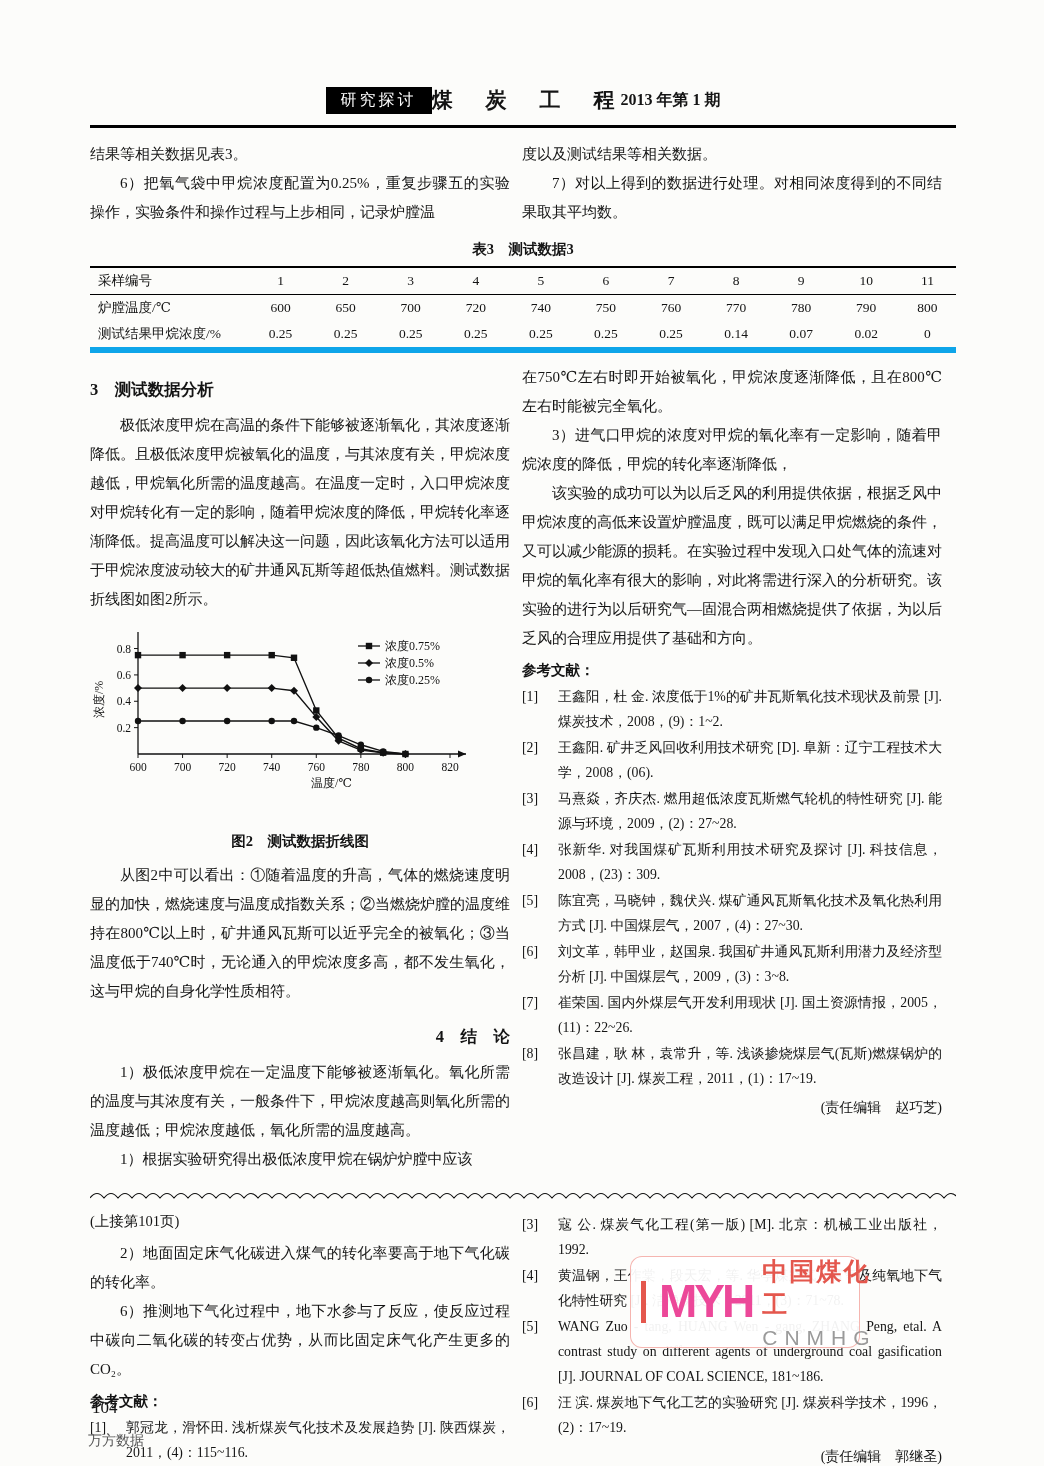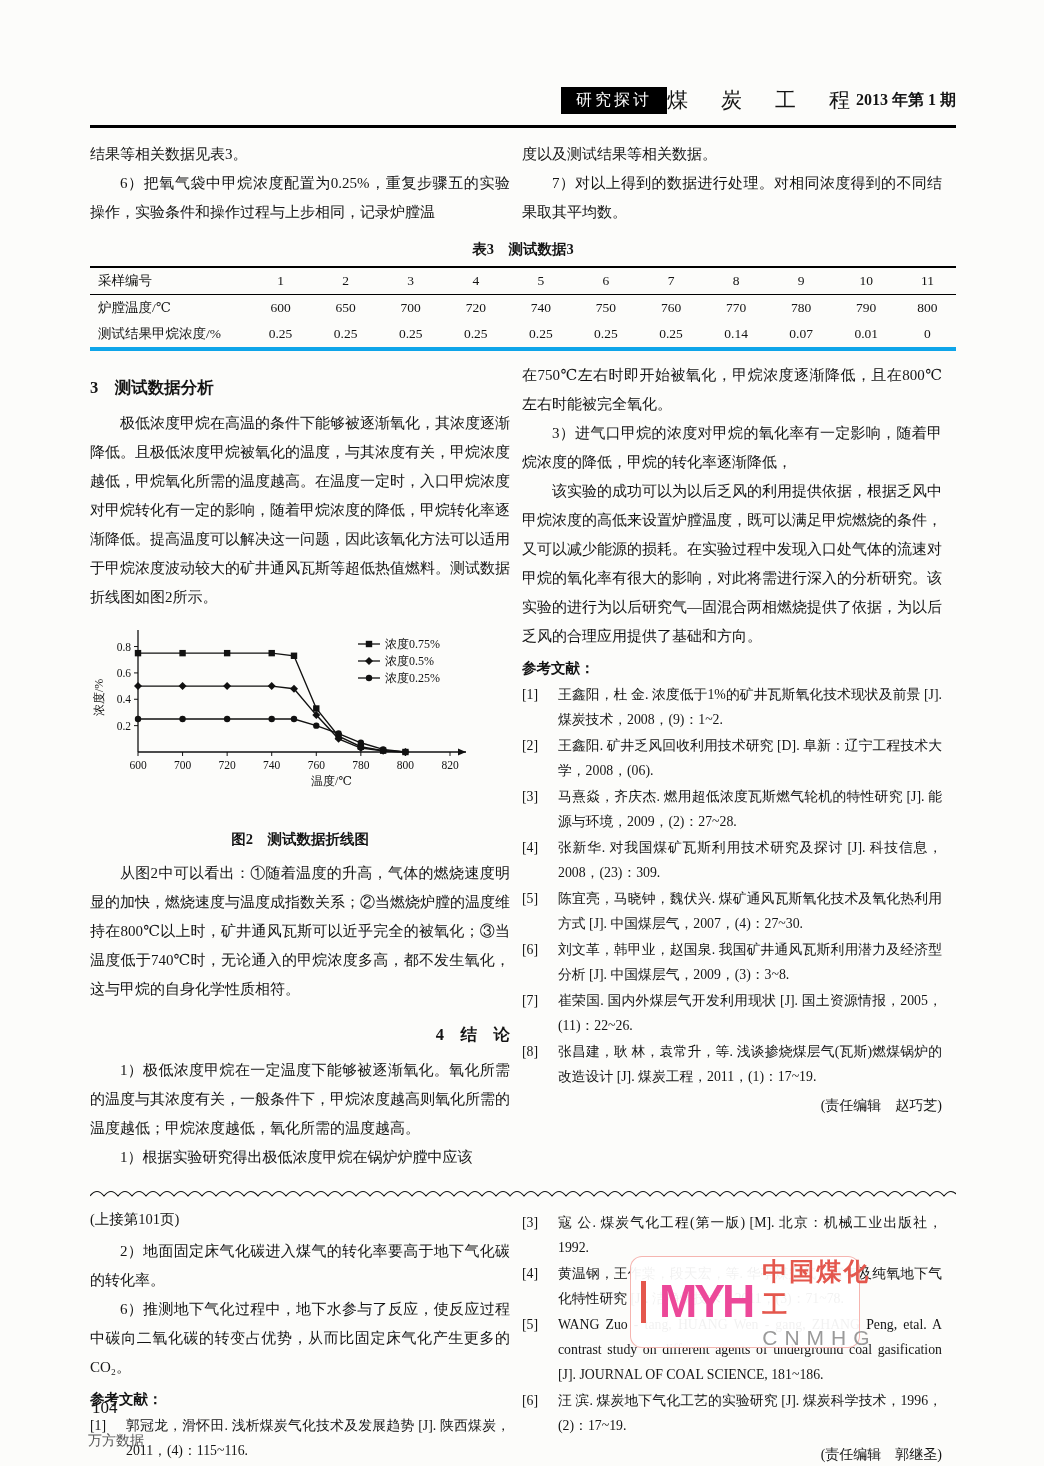--- a/index.html
+++ b/index.html
@@ -4,34 +4,34 @@
 <style>
   * { margin:0; padding:0; box-sizing:border-box; }
   html,body { background:#d8d8d4; }
   .page {
     width:1044px; height:1466px; margin:0 auto; position:relative;
     background:#fcfcfa; color:#141414; overflow:hidden;
     font-family:"Liberation Serif","DejaVu Serif",serif;
     padding:84px 88px 0 90px;
   }
   
-  .hdr { display:flex; align-items:center; justify-content:flex-end; height:32px; }
+  .hdr { display:flex; align-items:center; justify-content:center; height:32px; }
   .hdr-tag { background:#000; color:#fff; font-size:16px; padding:3px 15px; letter-spacing:3px; font-family:"Liberation Sans",sans-serif; }
-  .hdr-journal { font-size:21px; font-weight:normal; letter-spacing:6px; }
+  .hdr-journal { font-size:21px; font-weight:bold; letter-spacing:6px; }
   .hdr-issue { font-size:16px; font-weight:bold; }
   .hdr-rule { border-bottom:3px solid #000; margin-top:9px; }
   
   .cols { display:flex; gap:12px; }
   .col { width:420px; flex:none; }
   p.body-line { font-size:15px; line-height:29px; text-align:justify; }
   p.indent { text-indent:2em; }
   
   .tbl-caption { text-align:center; font-weight:bold; font-size:14.5px; margin:13px 0 7px; }
   table.data-tbl { width:100%; border-collapse:collapse; font-size:13.5px;
-    border-top:2px solid #000; border-bottom:4px solid #0ea5e9; }
+    border-top:2px solid #000; border-bottom:6px solid #0ea5e9; }
   table.data-tbl td { text-align:center; padding:4px 2px; line-height:18px; }
   table.data-tbl td.tbl-label { text-align:left; padding-left:8px; width:158px; }
   table.data-tbl tr.tbl-head td { border-bottom:1px solid #000; }
   
   .sec-heading { font-size:16.5px; font-weight:bold; margin:16px 0 10px; }
   .fig-wrap { margin:10px 0 0 0; }
   .fig-caption { text-align:center; font-weight:bold; font-size:14.5px; margin:18px 0 10px; }
   
   .refs-heading { font-size:14.5px; font-weight:bold; margin:8px 0 4px; }
   .refs { font-size:13.8px; line-height:25px; }
@@ -117,21 +117,21 @@
             <td class="tbl-label">测试结果甲烷浓度/%</td>
             <td>0.25</td>
             <td>0.25</td>
             <td>0.25</td>
             <td>0.25</td>
             <td>0.25</td>
             <td>0.25</td>
             <td>0.25</td>
             <td>0.14</td>
             <td>0.07</td>
-            <td>0.01</td>
+            <td>0.02</td>
             <td>0</td>
           </tr>
         </tbody>
     </table>
   </div>
 
   <div class="cols" style="margin-top:10px;">
 
     <div class="col">
       <div class="sec-heading">3　测试数据分析</div>

